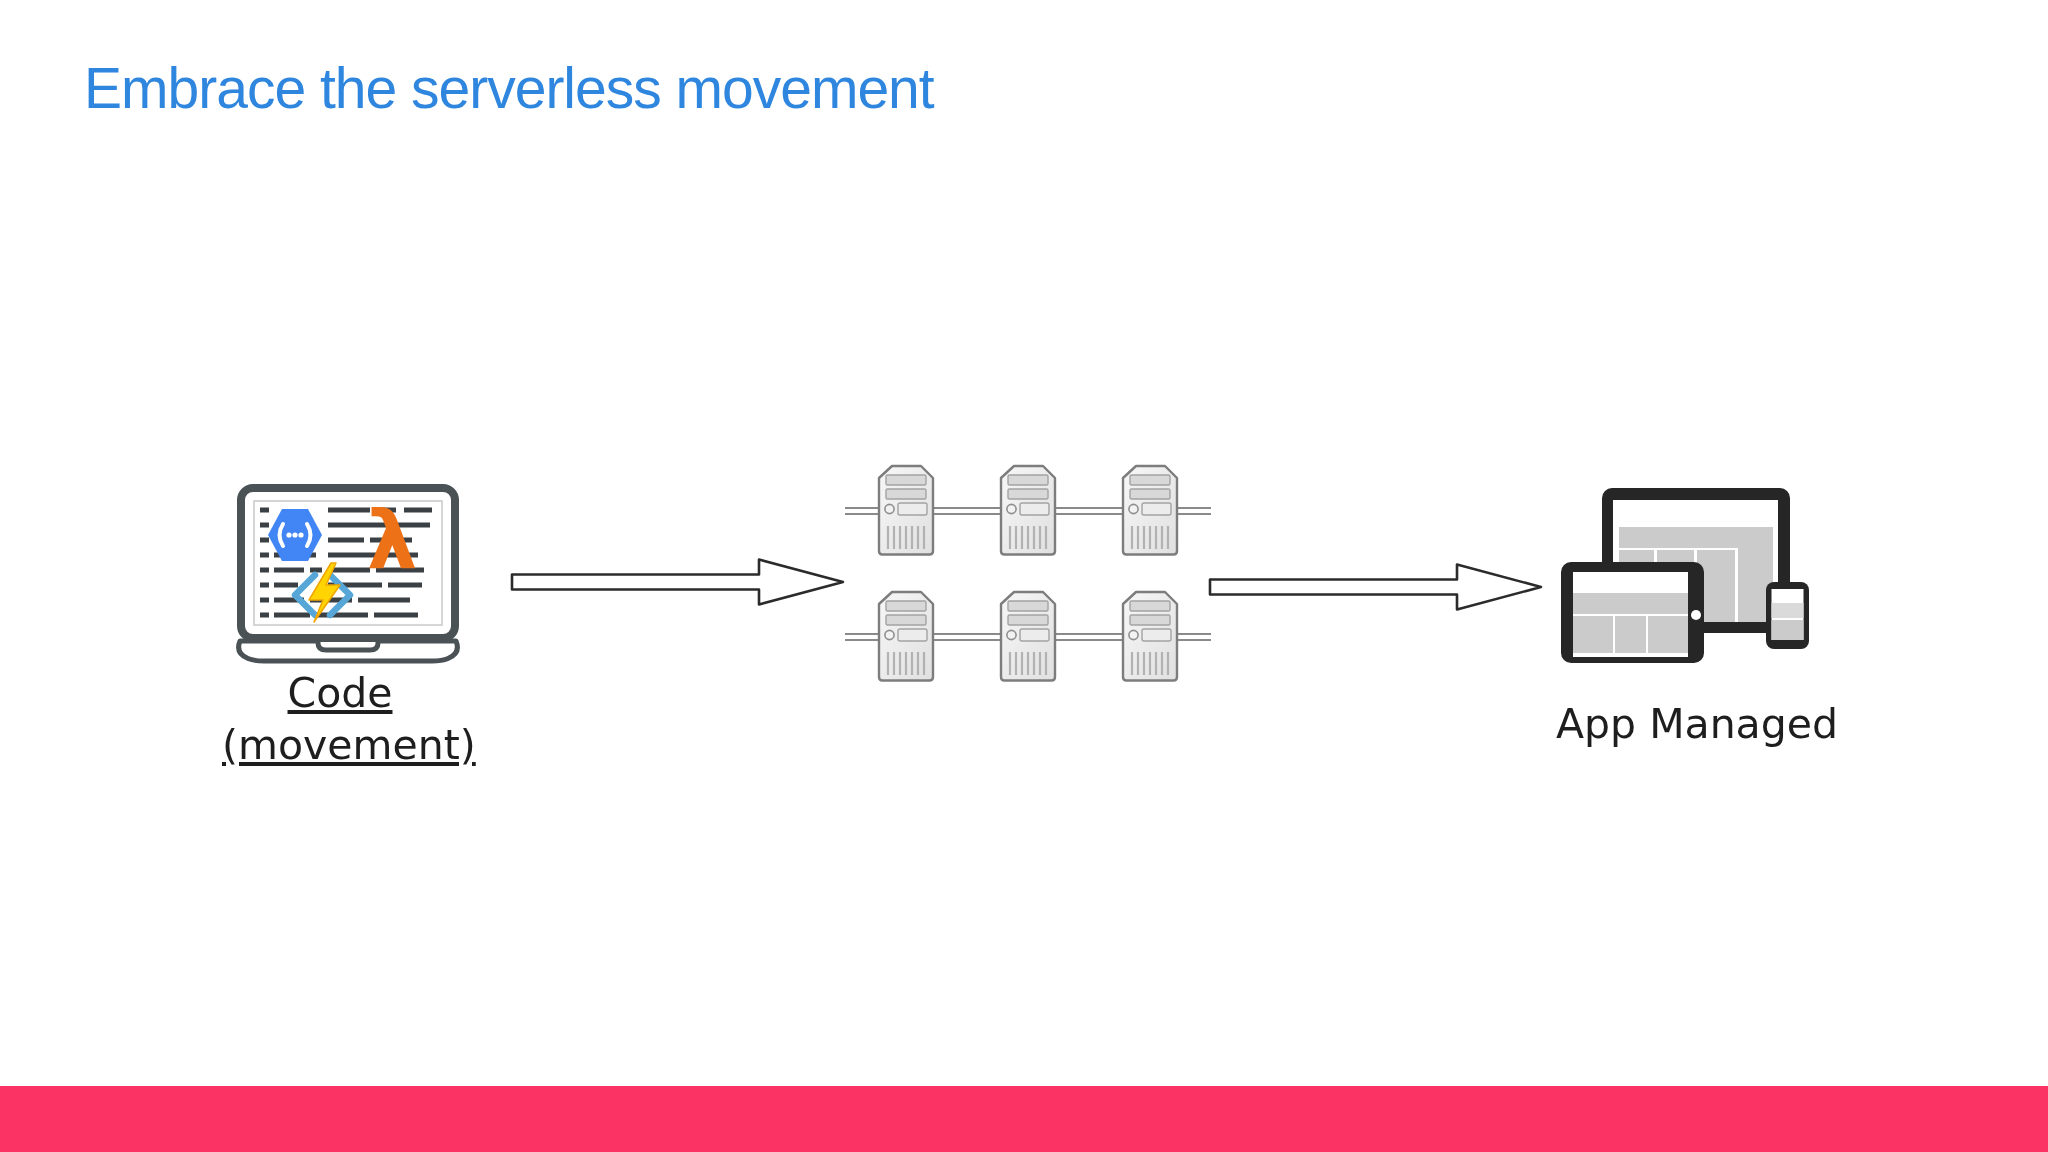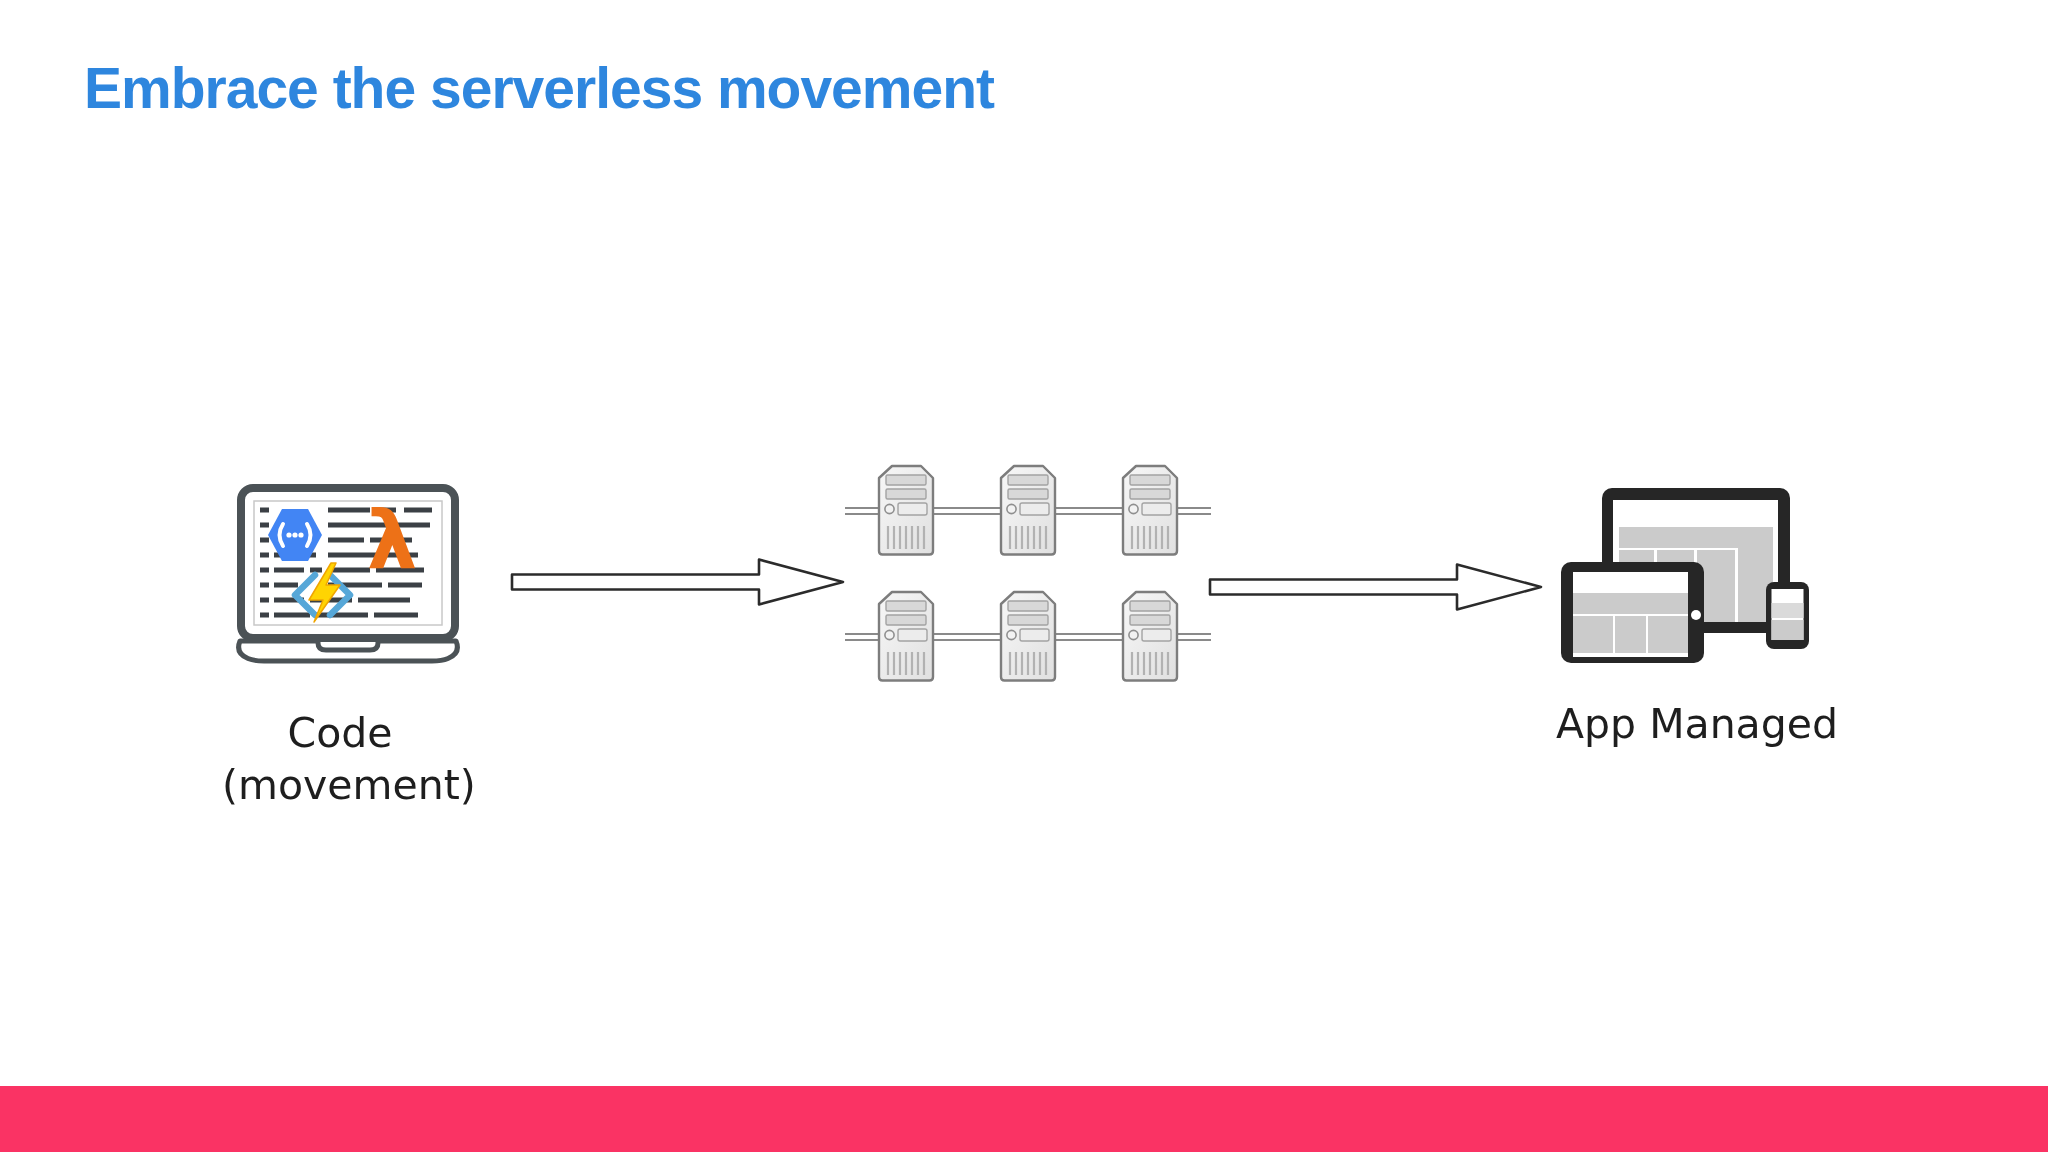--- a/index.html
+++ b/index.html
@@ -8,21 +8,21 @@
     width:2048px;height:1152px;
     background:#ffffff;
     overflow:hidden;
     font-family:"DejaVu Sans",sans-serif;
   }
   .title{
     position:absolute;
     left:84px;top:60px;
     margin:0;
     font-family:"Liberation Sans",sans-serif;
-    font-weight:700;
+    font-weight:400;
     font-size:57px;
     line-height:1.0;
     letter-spacing:-1px;
     color:var(--title-blue,#2e86de);
     white-space:nowrap;
   }
   .abs{position:absolute;}
   .node-label{
     position:absolute;
     text-align:center;
@@ -93,21 +93,21 @@
     </g>
     <text class="lambda-glyph" x="164" y="84" text-anchor="middle">λ</text>
     <g>
       <polyline class="az-bracket" points="87,91 67,111 87,131"></polyline>
       <polyline class="az-bracket" points="102,91 122,111 102,131"></polyline>
       <polygon class="az-bolt" points="103,79 81,116 95,116 86,138 112,101 98,101 108,79"></polygon>
     </g>
     <path class="lap-base" d="M12,157 L90,157 L90,159 Q90,166 98,166 L142,166 Q150,166 150,159 L150,157 L228,157
              Q233,169 220,174.5 Q214,177 204,177 L36,177 Q26,177 20,174.5 Q7,169 12,157 Z"></path>
   </svg>
-  <div class="node-label" style="left:222px;top:708px;width:236px;">
+  <div class="node-label" style="left:222px;top:668px;width:236px;text-decoration:underline;">
     <div>Code</div>
     <div>(movement)</div>
   </div>
 
   <svg class="abs" style="left:508px;top:553px;" width="340" height="58" viewBox="0 0 340 58">
     <polygon class="arrow-shape" points="4,21.5 251,21.5 251,6.5 335,29 251,51.5 251,36.5 4,36.5"></polygon>
   </svg>
 
   <svg class="abs" style="left:845px;top:462px;" width="366" height="226" viewBox="0 0 366 226">
     <defs>

